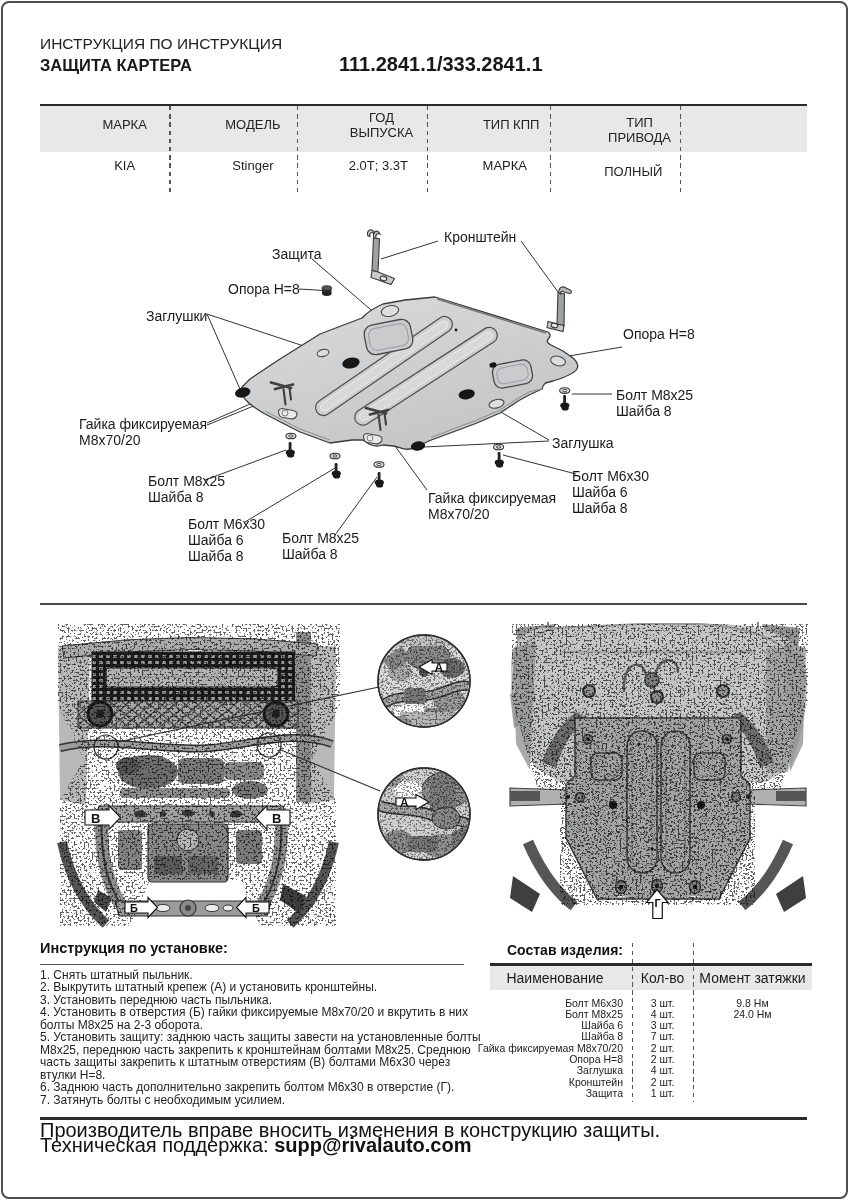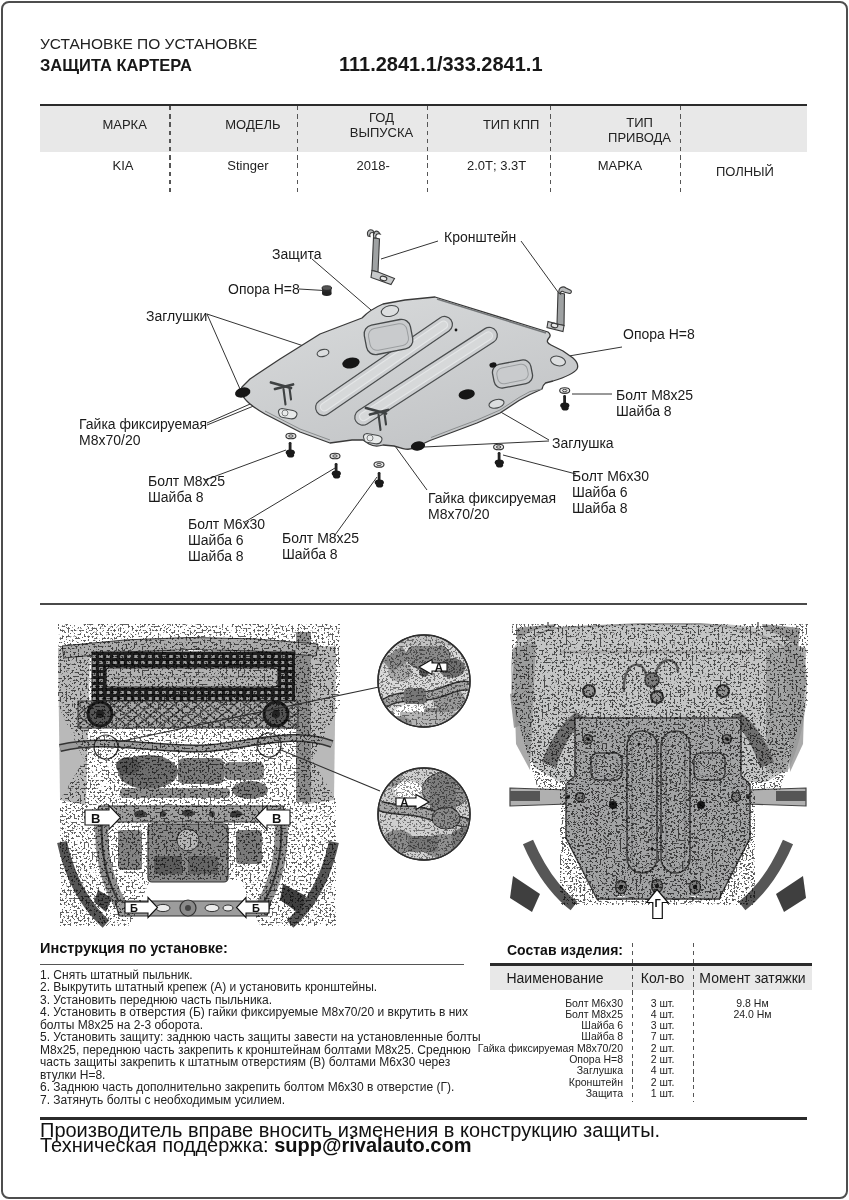--- a/index.html
+++ b/index.html
@@ -34,36 +34,35 @@
 .pname{width:153px;text-align:right;padding-right:9px;white-space:nowrap;}
 .pqty{width:61px;text-align:center;white-space:nowrap;}
 .ptq{width:119px;text-align:center;}
 .pdash{width:1.3px;top:943px;height:159px;background:repeating-linear-gradient(to bottom,#565656 0px,#565656 4.2px,transparent 4.2px,transparent 7.9px);}
 .foot1{left:40px;top:1122.5px;font-size:20px;line-height:15.3px;color:#111;}
 svg text{font-family:"Liberation Sans",sans-serif;}
 </style>
 </head>
 <body>
 <div class="abs pageborder"></div>
-<div class="abs hdr1">УСТАНОВКЕ ПО УСТАНОВКЕ</div>
+<div class="abs hdr1">ИНСТРУКЦИЯ ПО ИНСТРУКЦИЯ</div>
 <div class="abs hdr2">ЗАЩИТА КАРТЕРА</div>
 <div class="abs hdr3">111.2841.1/333.2841.1</div>
 
 <div class="abs ttab">
   <div class="trow h">
     <div class="tcell c1">МАРКА</div>
     <div class="tcell c2">МОДЕЛЬ</div>
     <div class="tcell c3">ГОД<br>ВЫПУСКА</div>
     <div class="tcell c5">ТИП КПП</div>
     <div class="tcell c6">ТИП<br>ПРИВОДА</div>
   </div>
   <div class="trow d">
     <div class="tcell c1">KIA</div>
     <div class="tcell c2">Stinger</div>
-    <div class="tcell c3">2018-</div>
     <div class="tcell c4">2.0Т; 3.3Т</div>
     <div class="tcell c5">МАРКА</div>
     <div class="tcell c6">ПОЛНЫЙ</div>
   </div>
 </div>
 <div class="abs vdash" style="left:169.3px;"></div>
 <div class="abs vdash" style="left:296.5px;"></div>
 <div class="abs vdash" style="left:426.5px;"></div>
 <div class="abs vdash" style="left:550.2px;"></div>
 <div class="abs vdash" style="left:679.5px;"></div>

